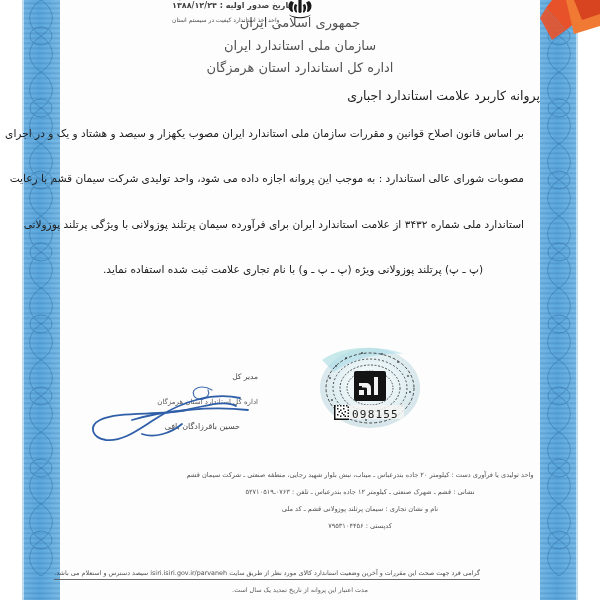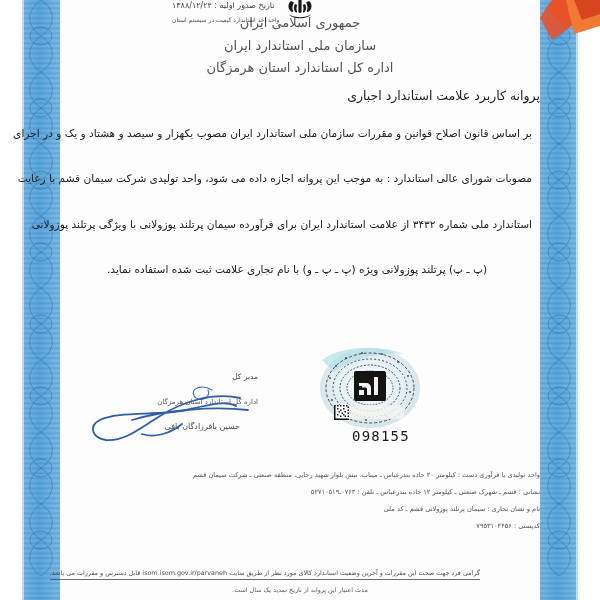--- a/index.html
+++ b/index.html
@@ -70,45 +70,45 @@
     font-family:"DejaVu Sans",sans-serif;
     opacity:.88;
     letter-spacing:.2px;
   }
 
   .dates{
     position:absolute;right:188px;top:-6px;text-align:left;width:180px;
   }
   .dates .row{
     font-size:8px;color:#2e2e2e;line-height:1.15;margin-bottom:6px;
-    white-space:nowrap;opacity:.9;
+    white-space:nowrap;opacity:.9;font-weight:bold;
   }
   .dates .tiny{font-size:6px;opacity:.72;margin-top:2px;}
   .dates .clip{font-size:7px;opacity:.55;height:7px;overflow:hidden;}
 
   .doc-title{
     position:absolute;top:88px;left:0;right:0;
     font-size:12.5px;color:#1d1d1d;letter-spacing:.3px;
   }
 
   .body-text{
-    position:absolute;top:126px;left:2px;right:8px;
+    position:absolute;top:126px;left:2px;right:16px;
   }
   .body-text .line{
     font-size:10.6px;color:#202020;line-height:1.35;
     margin-bottom:31px;text-align:center;white-space:nowrap;
   }
 
   
   .holo{
     position:absolute;left:312px;top:338px;width:116px;height:104px;
   }
   .holo-serial{
-    position:absolute;left:352px;top:428px;
-    font-size:14px;color:#1a1a1a;letter-spacing:1.2px;
+    position:absolute;left:352px;top:408px;
+    font-size:11px;color:#1a1a1a;letter-spacing:1.2px;
     font-family:"DejaVu Sans Mono",monospace;
   }
   .dmx{
     position:absolute;left:334px;top:405px;width:15px;height:15px;
   }
 
   
   .sig-block{position:absolute;left:8px;top:372px;width:190px;height:90px;}
   .sig-label{
     position:absolute;right:0;top:0;font-size:7.5px;color:#2b2b2b;opacity:.85;
@@ -117,21 +117,21 @@
     position:absolute;right:0px;top:26px;font-size:7px;color:#2b2b2b;opacity:.8;
     white-space:nowrap;
   }
   .sig-name{
     position:absolute;right:18px;top:50px;font-size:8px;color:#2b2b2b;opacity:.88;
   }
   .sig-ink{position:absolute;left:-6px;top:4px;width:200px;height:80px;}
 
   
   .addr{
-    position:absolute;left:120px;right:0px;top:472px;
+    position:absolute;left:120px;right:0px;top:472px;text-align:center;
   }
   .addr div{
     font-size:6.6px;color:#333;line-height:1.2;margin-bottom:9px;white-space:nowrap;
     opacity:.85;
   }
 
   
   .bottom-note{
     position:absolute;left:60px;right:60px;top:560px;text-align:center;
   }
@@ -261,22 +261,22 @@
     <div class="addr">
       <div>واحد تولیدی یا فرآوری دست : کیلومتر ۲۰ جاده بندرعباس ـ میناب، نبش بلوار شهید رجایی، منطقه صنعتی ـ شرکت سیمان قشم</div>
       <div>نشانی : قشم ـ شهرک صنعتی ـ کیلومتر ۱۲ جاده بندرعباس ـ تلفن : ۰۷۶۳ـ۵۲۷۱۰۵۱۹</div>
       <div>نام و نشان تجاری : سیمان پرتلند پوزولانی قشم ـ کد ملی</div>
       <div>کدپستی : ۷۹۵۳۱۰۴۴۵۶</div>
     </div>
 
     <div class="bottom-note">
       <div class="n1">
         <span>گرامی فرد جهت صحت این مقررات و آخرین وضعیت استاندارد کالای مورد نظر از طریق سایت</span>
-        <span class="url">isom.isom.gov.ir/parvaneh</span>
-        <span>قابل دسترس و مقررات می باشد.</span>
+        <span class="url">isiri.isiri.gov.ir/parvaneh</span>
+        <span>سیصد دسترس و استعلام می باشد.</span>
       </div>
       <div class="n2">مدت اعتبار این پروانه از تاریخ تمدید یک سال است.</div>
     </div>
   </div>
 
   <svg class="holo" viewBox="0 0 116 104">
     <defs>
       <radialGradient id="hg" cx="50%" cy="45%" r="62%">
         <stop offset="0%" stop-color="#ffffff"></stop>
         <stop offset="48%" stop-color="#e6f2f5"></stop>

